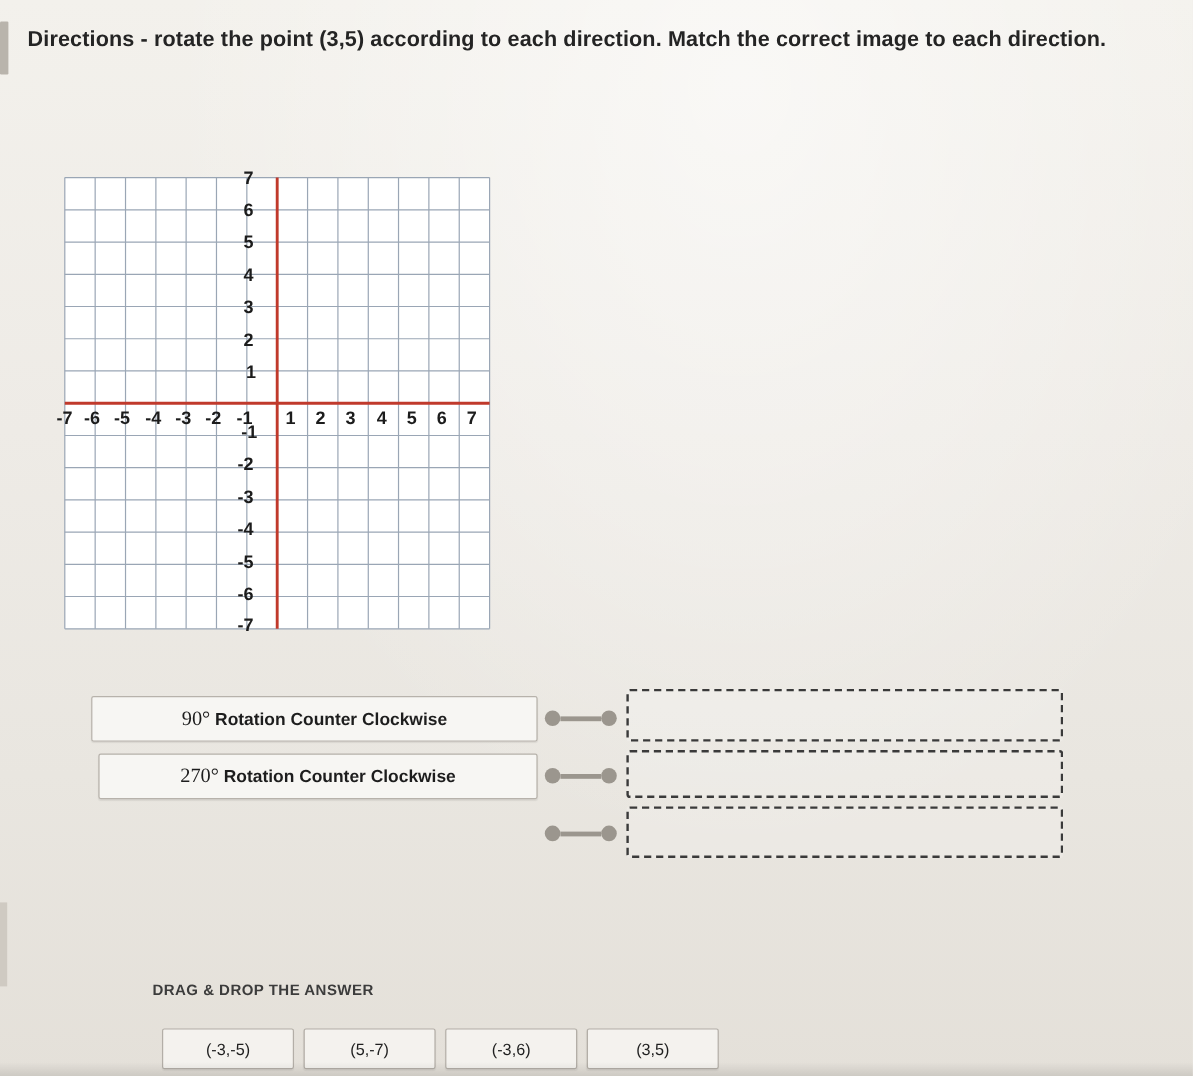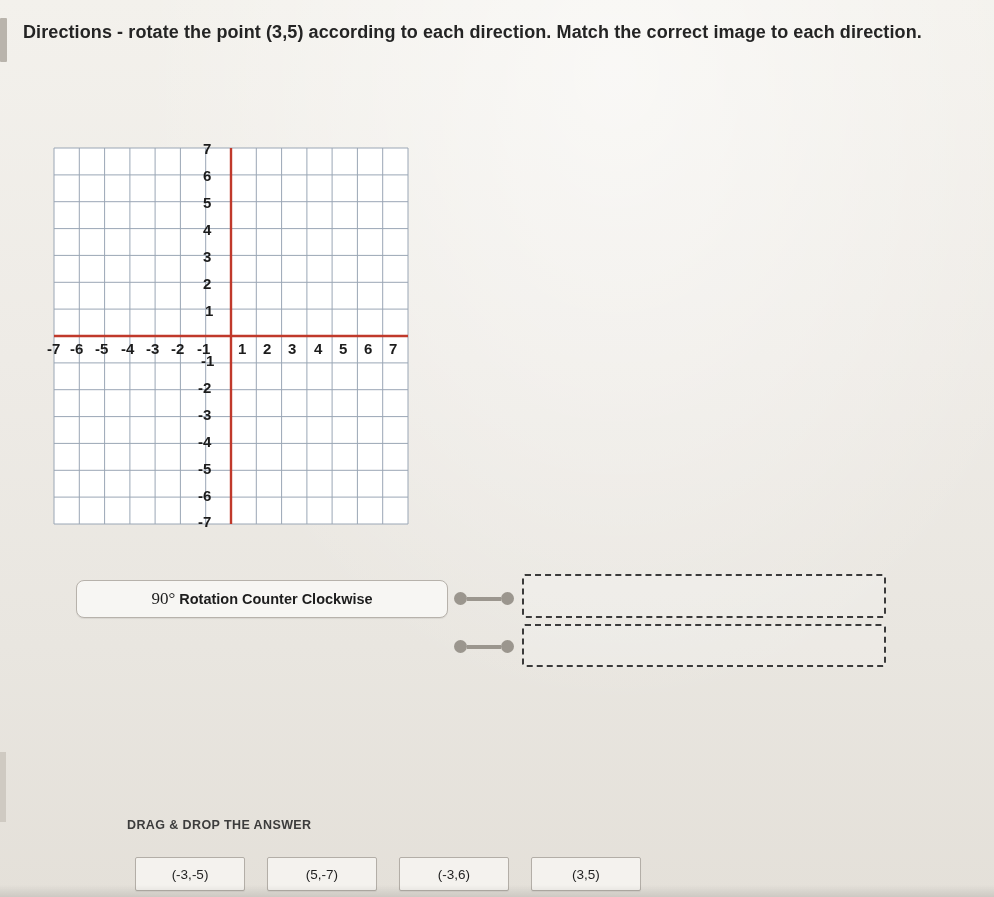--- a/index.html
+++ b/index.html
@@ -71,21 +71,21 @@
   }
   .match-row {
     position: relative;
     height: 48px;
     margin-bottom: 0px;
   }
   .prompt-box {
     position: absolute;
     background: #f7f6f3;
     border: 1px solid #b7b2ab;
-    border-radius: 8px;
+    border-radius: 2px;
     height: 36px;
     display: flex;
     align-items: center;
     justify-content: center;
     box-shadow: 0 1px 1px rgba(0,0,0,0.07);
   }
   .prompt-text {
     font-size: 14.5px;
     font-weight: bold;
     color: #1d1d1d;
@@ -130,21 +130,21 @@
     font-size: 12.5px;
     font-weight: bold;
     color: #3c3c3c;
     letter-spacing: 0.4px;
   }
   .answer-bank {
     position: absolute;
     left: 135px;
     top: 857px;
     display: flex;
-    gap: 22px;
+    gap: 8px;
   }
   .answer-chip {
     width: 108px;
     height: 32px;
     background: #f4f2ee;
     border: 1px solid #b3aea7;
     border-radius: 2px;
     display: flex;
     align-items: center;
     justify-content: center;
@@ -254,20 +254,31 @@
     </div>
     <div class="connector" style="left:454px; top:22px;">
       <div class="dot"></div>
       <div class="line"></div>
       <div class="dot"></div>
     </div>
     <div class="drop-target" style="left:522px; top:4px; width:360px; height:40px;"></div>
   </div>
 
 
+  <div class="match-row">
+    <div class="prompt-box" style="left:82px; top:10px; width:364px;">
+      <span class="prompt-text"><span class="deg">270°</span><span>Rotation Counter Clockwise</span></span>
+    </div>
+    <div class="connector" style="left:454px; top:22px;">
+      <div class="dot"></div>
+      <div class="line"></div>
+      <div class="dot"></div>
+    </div>
+    <div class="drop-target" style="left:522px; top:7px; width:360px; height:36px;"></div>
+  </div>
 
   <div class="match-row">
     <div class="connector" style="left:454px; top:22px;">
       <div class="dot"></div>
       <div class="line"></div>
       <div class="dot"></div>
     </div>
     <div class="drop-target" style="left:522px; top:6px; width:360px; height:39px;"></div>
   </div>
 

